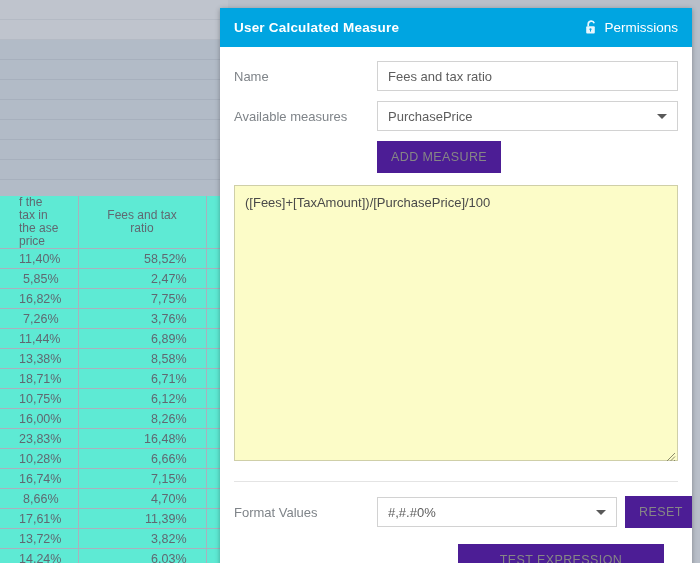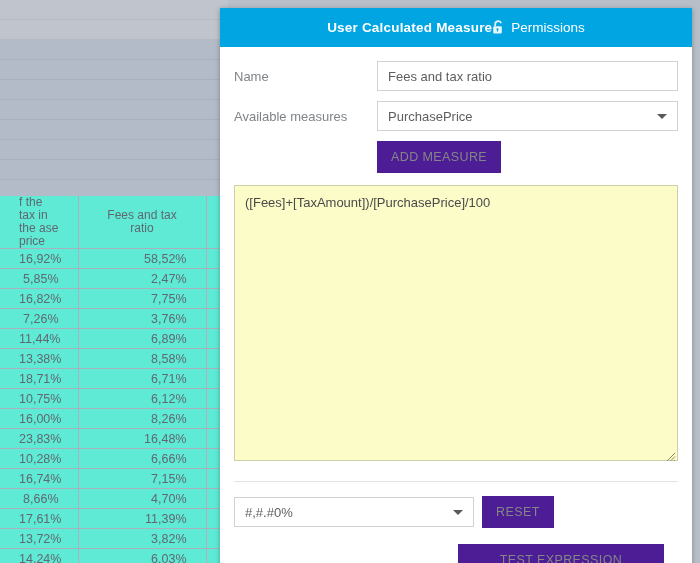--- a/index.html
+++ b/index.html
@@ -96,21 +96,21 @@
     box-shadow: 0 1px 5px rgba(0,0,0,0.30);
     box-sizing: border-box;
     overflow: hidden;
   }
   #dialog-header {
     height: 39px;
     background: #00a5e1;
     color: #ffffff;
     display: flex;
     align-items: center;
-    justify-content: center;
+    justify-content: space-between;
     padding: 0 14px 0 14px;
     box-sizing: border-box;
   }
   #dialog-title {
     font-size: 13.5px;
     font-weight: bold;
     letter-spacing: 0.2px;
   }
   #permissions {
     display: flex;
@@ -266,21 +266,21 @@
     <thead>
       <tr>
         <th class="c1">f the tax in the
 ase price</th>
         <th class="c2">Fees and tax ratio</th>
         <th class="c3"></th>
       </tr>
     </thead>
     <tbody id="grid-body">
         <tr>
-          <td class="c1">16,92%</td>
+          <td class="c1">11,40%</td>
           <td class="c2">58,52%</td>
           <td class="c3"></td>
         </tr>
         <tr>
           <td class="c1">5,85%</td>
           <td class="c2">2,47%</td>
           <td class="c3"></td>
         </tr>
         <tr>
           <td class="c1">16,82%</td>
@@ -402,20 +402,21 @@
       <span id="resize-handle">
         <svg width="12" height="12" viewBox="0 0 12 12" aria-hidden="true">
           <path d="M11 3 L3 11 M11 6.5 L6.5 11 M11 10 L10 11" stroke="#8a8a6a" stroke-width="1" fill="none"></path>
         </svg>
       </span>
     </div>
 
     <div id="divider"></div>
 
     <div id="format-row">
+      <span class="form-label">Format Values</span>
       <div class="field select" id="format-field">
         <span>#,#.#0%</span>
         <span class="caret"></span>
       </div>
       <button class="btn-flat" id="reset-btn">RESET</button>
     </div>
 
     <div id="test-row">
       <button class="btn-flat" id="test-expression-btn">TEST EXPRESSION</button>
     </div>

